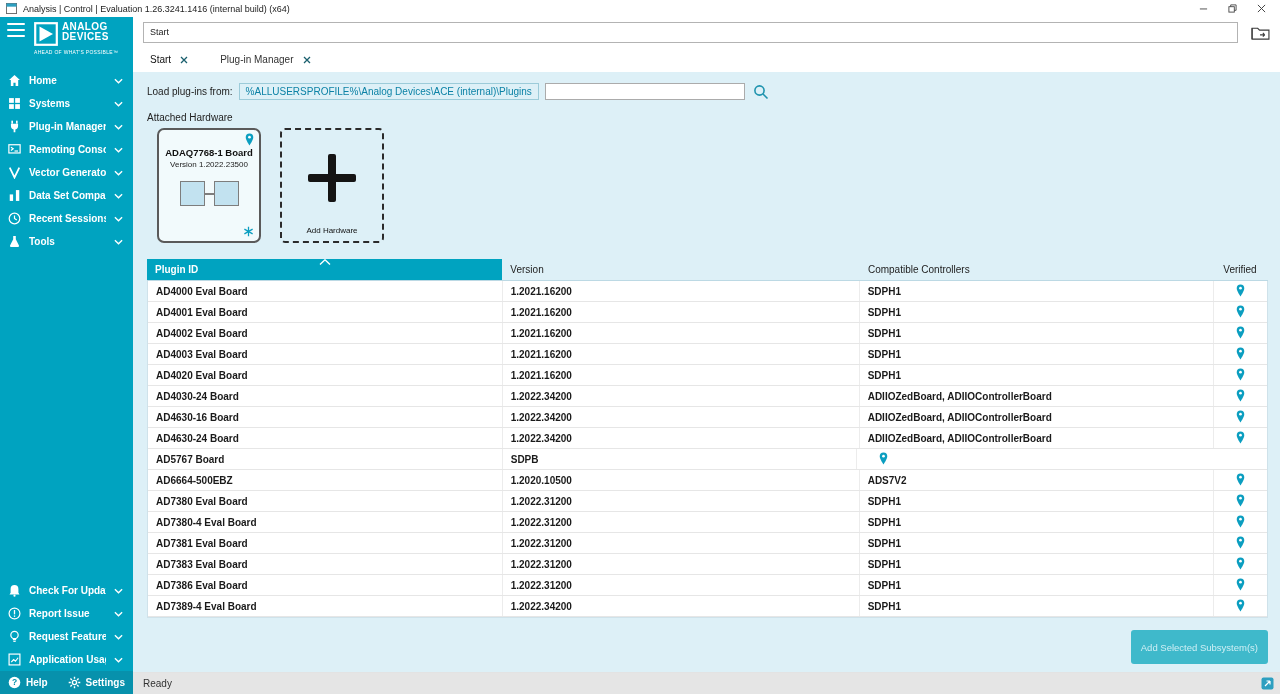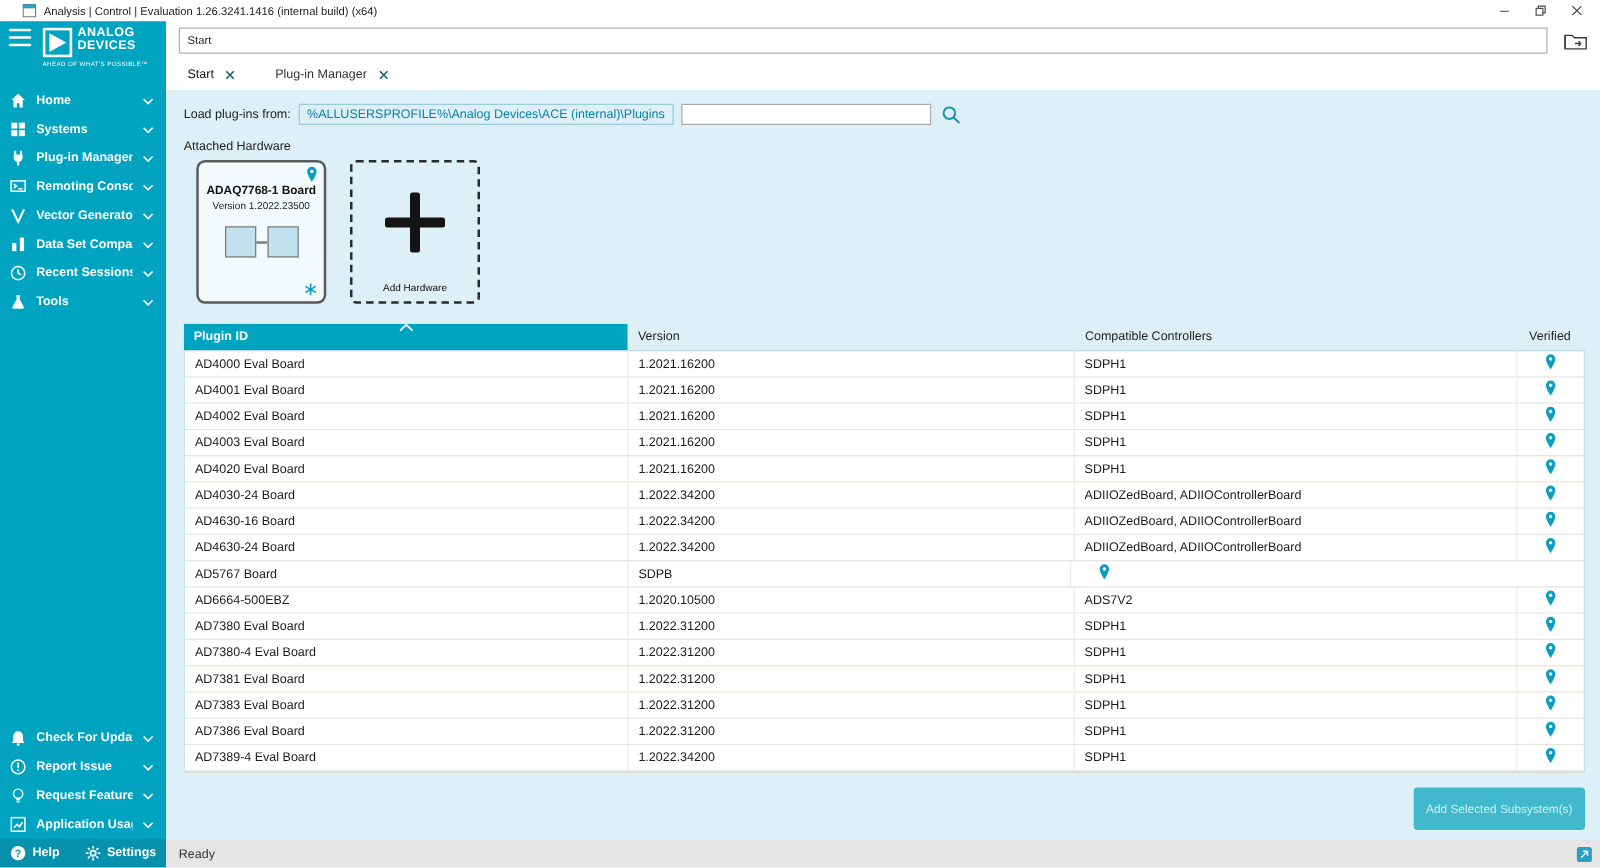--- a/index.html
+++ b/index.html
@@ -5,21 +5,21 @@
   * { margin:0; padding:0; box-sizing:border-box; }
   :root{
     --accent:#00A3C0; --accent-dark:#0791AC; --content-bg:#DDF0F7;
     --link:#0C82A6; --pin:#0B9EC0;
   }
   html,body{ width:1280px; height:694px; overflow:hidden;
     font-family:"Liberation Sans",sans-serif; background:#fff; }
   .app{ position:relative; width:1280px; height:694px; background:#fff; }
 
   
-  .titlebar{ position:absolute; top:0; left:12px; right:0; height:17px; background:#fff;
+  .titlebar{ position:absolute; top:0; left:0; right:0; height:17px; background:#fff;
     display:flex; align-items:center; padding:0 4px; font-size:9px; color:#222; }
   .titlebar .appicon{ width:11px; height:11px; margin:0 6px 0 2px; display:flex; }
   .titlebar .ttl{ flex:1; white-space:nowrap; overflow:hidden; }
   .winbtns{ display:flex; align-items:center; gap:0; }
   .winbtn{ width:29px; height:16px; display:flex; align-items:center; justify-content:center; cursor:pointer; }
 
   
   .sidebar{ position:absolute; top:17px; left:0; width:133px; bottom:0;
     background:var(--accent); color:#fff; display:flex; flex-direction:column; }
   .sidebar-top{ position:relative; height:52px; flex:0 0 52px; }
@@ -94,21 +94,21 @@
   
   .table-wrap{ height:366px; overflow:hidden; }
   .thead{ display:flex; height:22px; border-bottom:1px solid #bcd9e4; }
   .th{ display:flex; align-items:center; padding-left:8px; font-size:10px; color:#222; }
   .th-id{ width:31.7%; background:var(--accent); color:#fff; font-weight:bold;
     position:relative; cursor:pointer; }
   .th-version{ width:31.9%; cursor:pointer; }
   .th-ctrl{ width:31.7%; cursor:pointer; }
   .th-ver{ width:4.7%; cursor:pointer; }
   .sort-caret{ position:absolute; top:0; left:50%; transform:translateX(-50%); display:flex; }
-  .trows{ background:#fdba74; border:1px solid #cfe2ea; border-top:none; }
+  .trows{ background:#701a75; border:1px solid #cfe2ea; border-top:none;font-weight:bold; }
   .trow{ display:flex; height:21px; border-bottom:1px solid #e6e6e6; background:#fff; cursor:pointer; }
   .td{ display:flex; align-items:center; padding-left:8px; font-size:10px; color:#1a1a1a;
     border-right:1px solid #ececec; overflow:hidden; white-space:nowrap; }
   .td-id{ width:31.7%; }
   .td-version{ width:31.9%; }
   .td-ctrl{ width:31.7%; }
   .td-ver{ width:4.7%; justify-content:center; padding-left:0; border-right:none; }
 
   .add-btn{ position:absolute; right:12px; bottom:8px; background:#3FB9CB; color:#CFEFF5;
     border:none; border-radius:3px; height:34px; font-size:9.5px; padding:0 10px;

